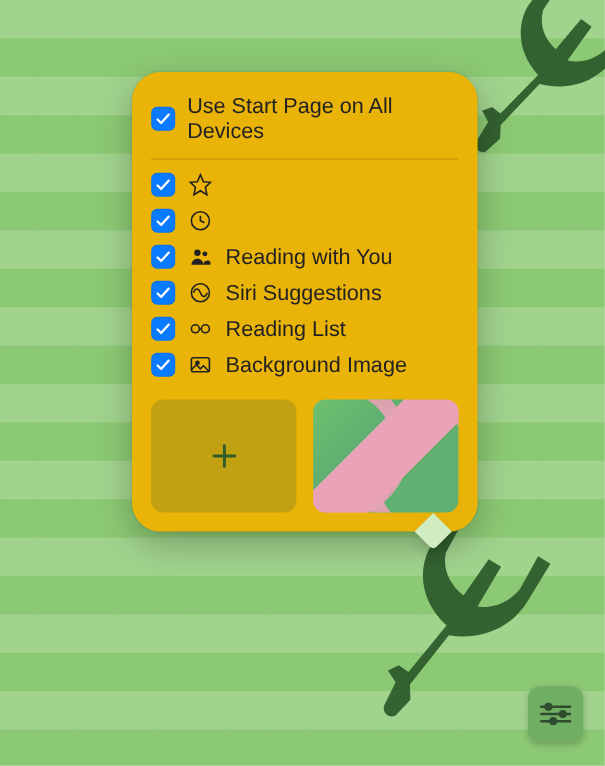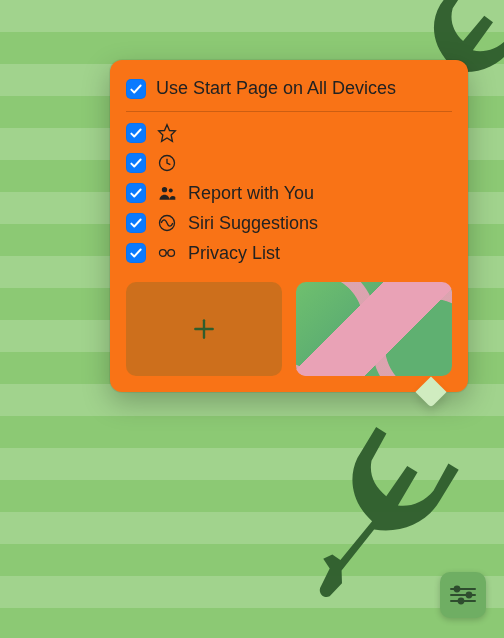--- a/index.html
+++ b/index.html
@@ -35,23 +35,23 @@
   }
   .giraffe svg { display:block; }
   .giraffe.top { top: -20px; right: -20px; transform: rotate(205deg) scale(1.0); }
   .giraffe.bottom { bottom: 25px; right: 50px; transform: rotate(200deg) scale(1.05); }
 
   
   .popover {
     position: absolute;
     left: 110px;
     top: 60px;
-    width: 358px;
-    background: #f97316;
-    border-radius: 12px;
+    width: 288px;
+    background: #eab308;
+    border-radius: 24px;
     box-shadow: 0 10px 28px rgba(0,0,0,0.25), 0 0 0 1px rgba(0,0,0,0.06);
     padding: 14px 16px 16px 16px;
     box-sizing: border-box;
   }
 
   .popover::after {
     content: "";
     position: absolute;
     right: 26px;
     bottom: -11px;
@@ -216,21 +216,21 @@
         </svg>
     </span>
     <span class="icon">
       <svg viewBox="0 0 24 24" fill="currentColor">
           <circle cx="9" cy="8" r="3.2"></circle>
           <circle cx="16.5" cy="9" r="2.4"></circle>
           <path d="M3 20c0-3.3 2.7-6 6-6s6 2.7 6 6H3z"></path>
           <path d="M14.8 20c0-2.2 1.6-4.4 4.2-4.4 1.2 0 2.2.5 3 1.3V20h-7.2z"></path>
         </svg>
     </span>
-    <span class="label">Report with You</span>
+    <span class="label">Reading with You</span>
   </div>
 
 
   <div class="row">
     <span class="checkbox">
       <svg viewBox="0 0 24 24" fill="none" stroke="white" stroke-width="3.2" stroke-linecap="round" stroke-linejoin="round">
           <polyline points="4 13 9 18 20 6"></polyline>
         </svg>
     </span>
     <span class="icon">
@@ -248,23 +248,38 @@
           <polyline points="4 13 9 18 20 6"></polyline>
         </svg>
     </span>
     <span class="icon">
       <svg viewBox="0 0 24 24" fill="none" stroke="currentColor" stroke-width="1.6">
           <circle cx="7" cy="12" r="4"></circle>
           <circle cx="17" cy="12" r="4"></circle>
           <path d="M11 12h2"></path>
         </svg>
     </span>
-    <span class="label">Privacy List</span>
-  </div>
-
+    <span class="label">Reading List</span>
+  </div>
+
+  <div class="row">
+    <span class="checkbox">
+      <svg viewBox="0 0 24 24" fill="none" stroke="white" stroke-width="3.2" stroke-linecap="round" stroke-linejoin="round">
+          <polyline points="4 13 9 18 20 6"></polyline>
+        </svg>
+    </span>
+    <span class="icon">
+      <svg viewBox="0 0 24 24" fill="none" stroke="currentColor" stroke-width="1.6">
+          <rect x="3" y="5" width="18" height="14" rx="2"></rect>
+          <circle cx="9" cy="10" r="1.6" fill="currentColor"></circle>
+          <path d="M3 17l5-5 4 4 3-3 6 6"></path>
+        </svg>
+    </span>
+    <span class="label">Background Image</span>
+  </div>
 
   <div class="thumbs">
     <div class="thumb add">
       <svg viewBox="0 0 24 24" fill="none" stroke="currentColor" stroke-width="2.2" stroke-linecap="round">
           <line x1="12" y1="4" x2="12" y2="20"></line>
           <line x1="4" y1="12" x2="20" y2="12"></line>
         </svg>
     </div>
     <div class="thumb preview"></div>
   </div>

